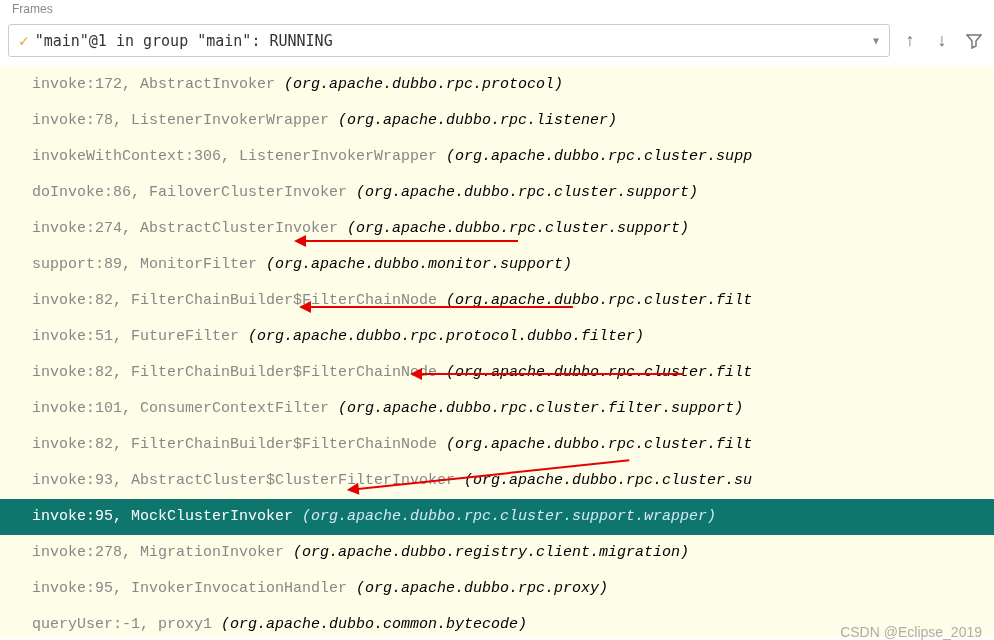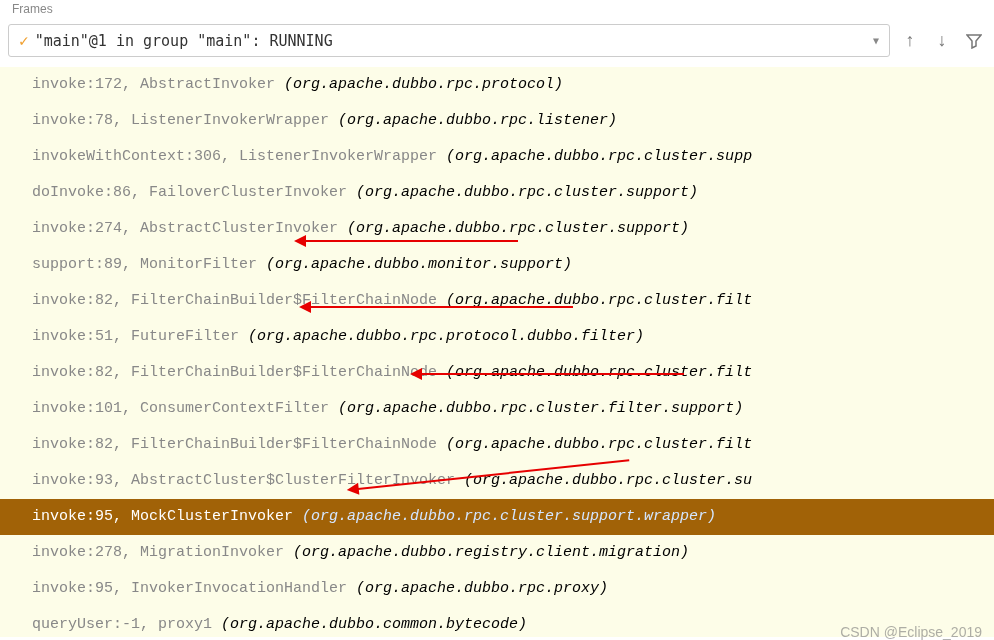--- a/index.html
+++ b/index.html
@@ -75,21 +75,21 @@
     white-space: nowrap;
     overflow: hidden;
     color: #888;
     cursor: pointer;
   }
   .frame-row .pkg {
     font-style: italic;
     color: #000000;
   }
   .frame-row.selected {
-    background: #a16207;
+    background: #0f766e;
     color: #fff;
   }
   .frame-row.selected .pkg {
     color: #d4e6ff;
   }
 
   
   .arrow {
     position: absolute;
     height: 2px;

